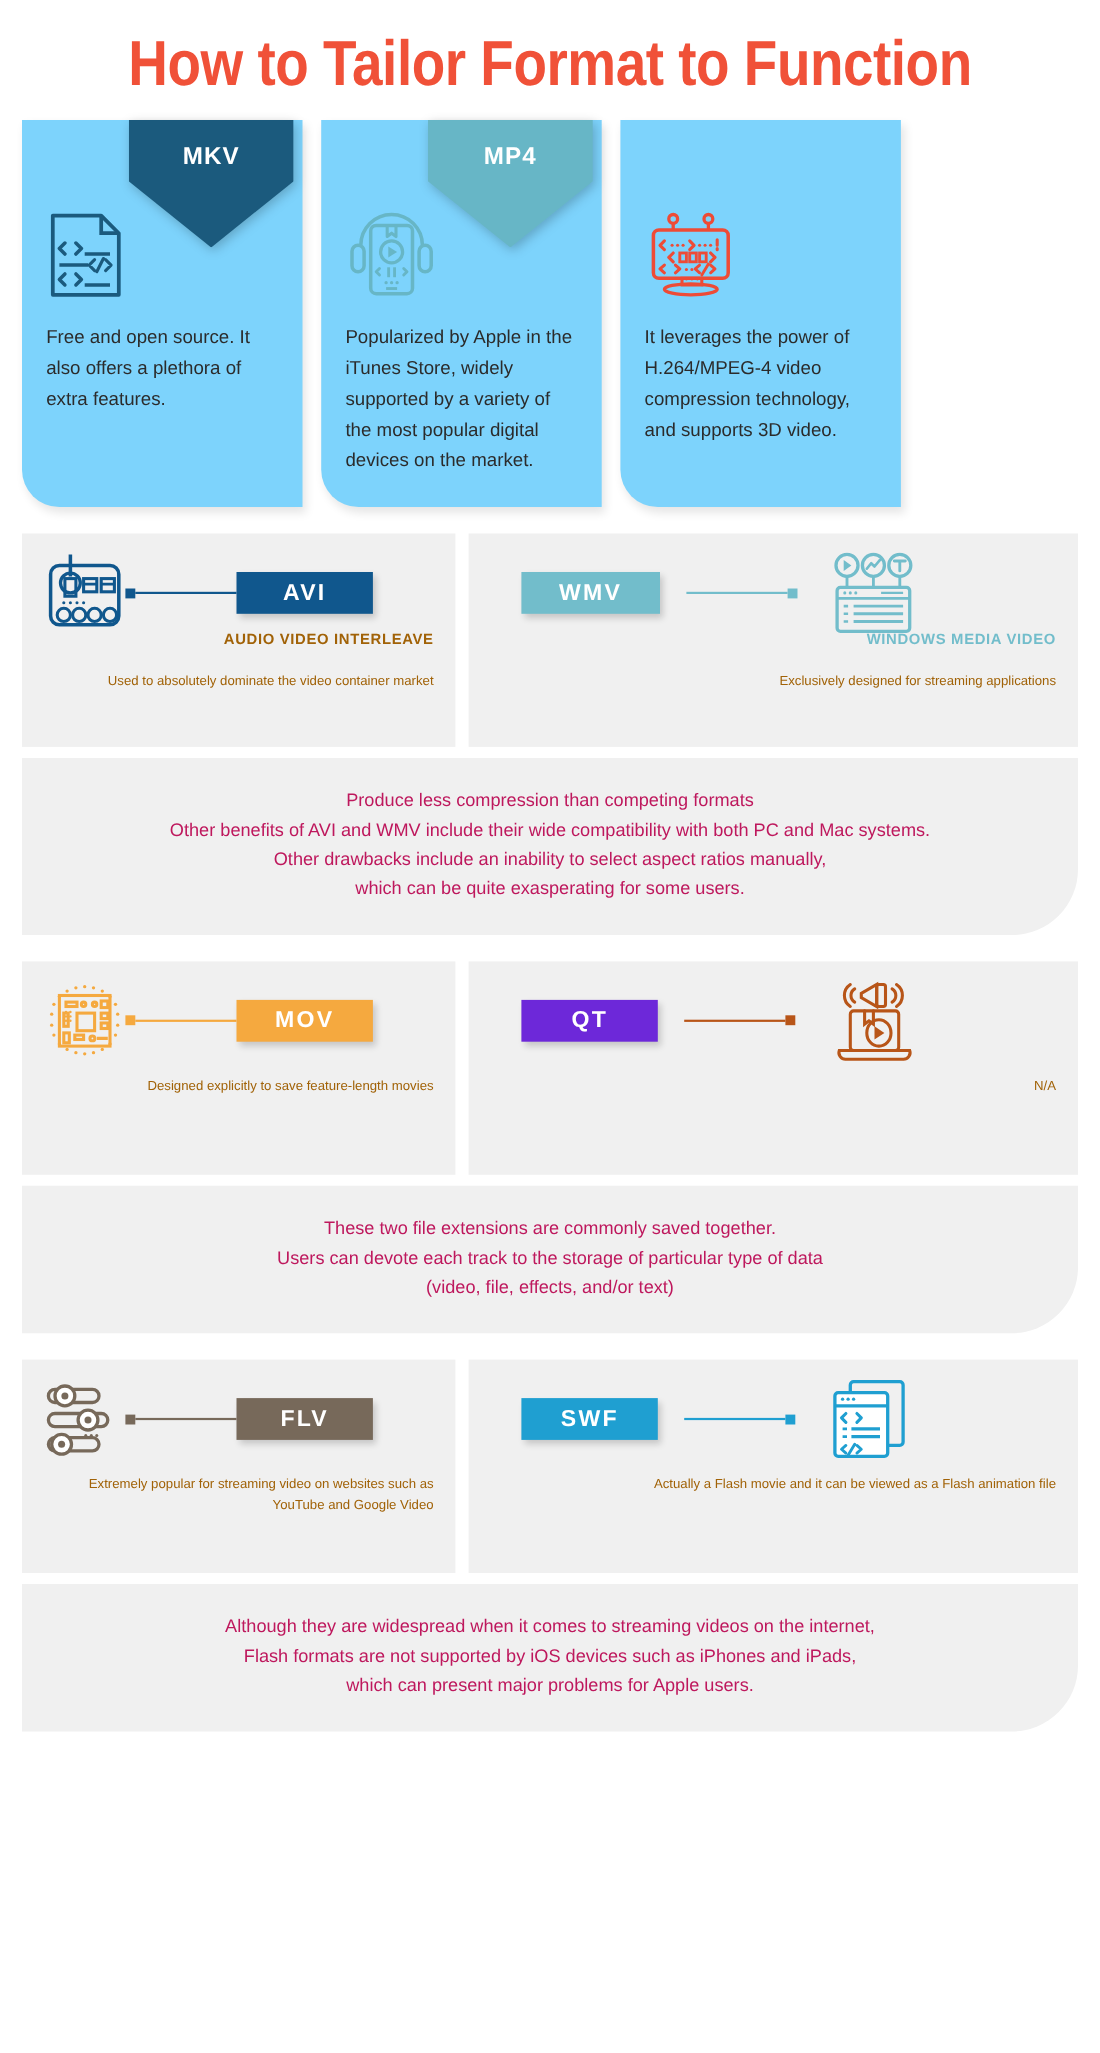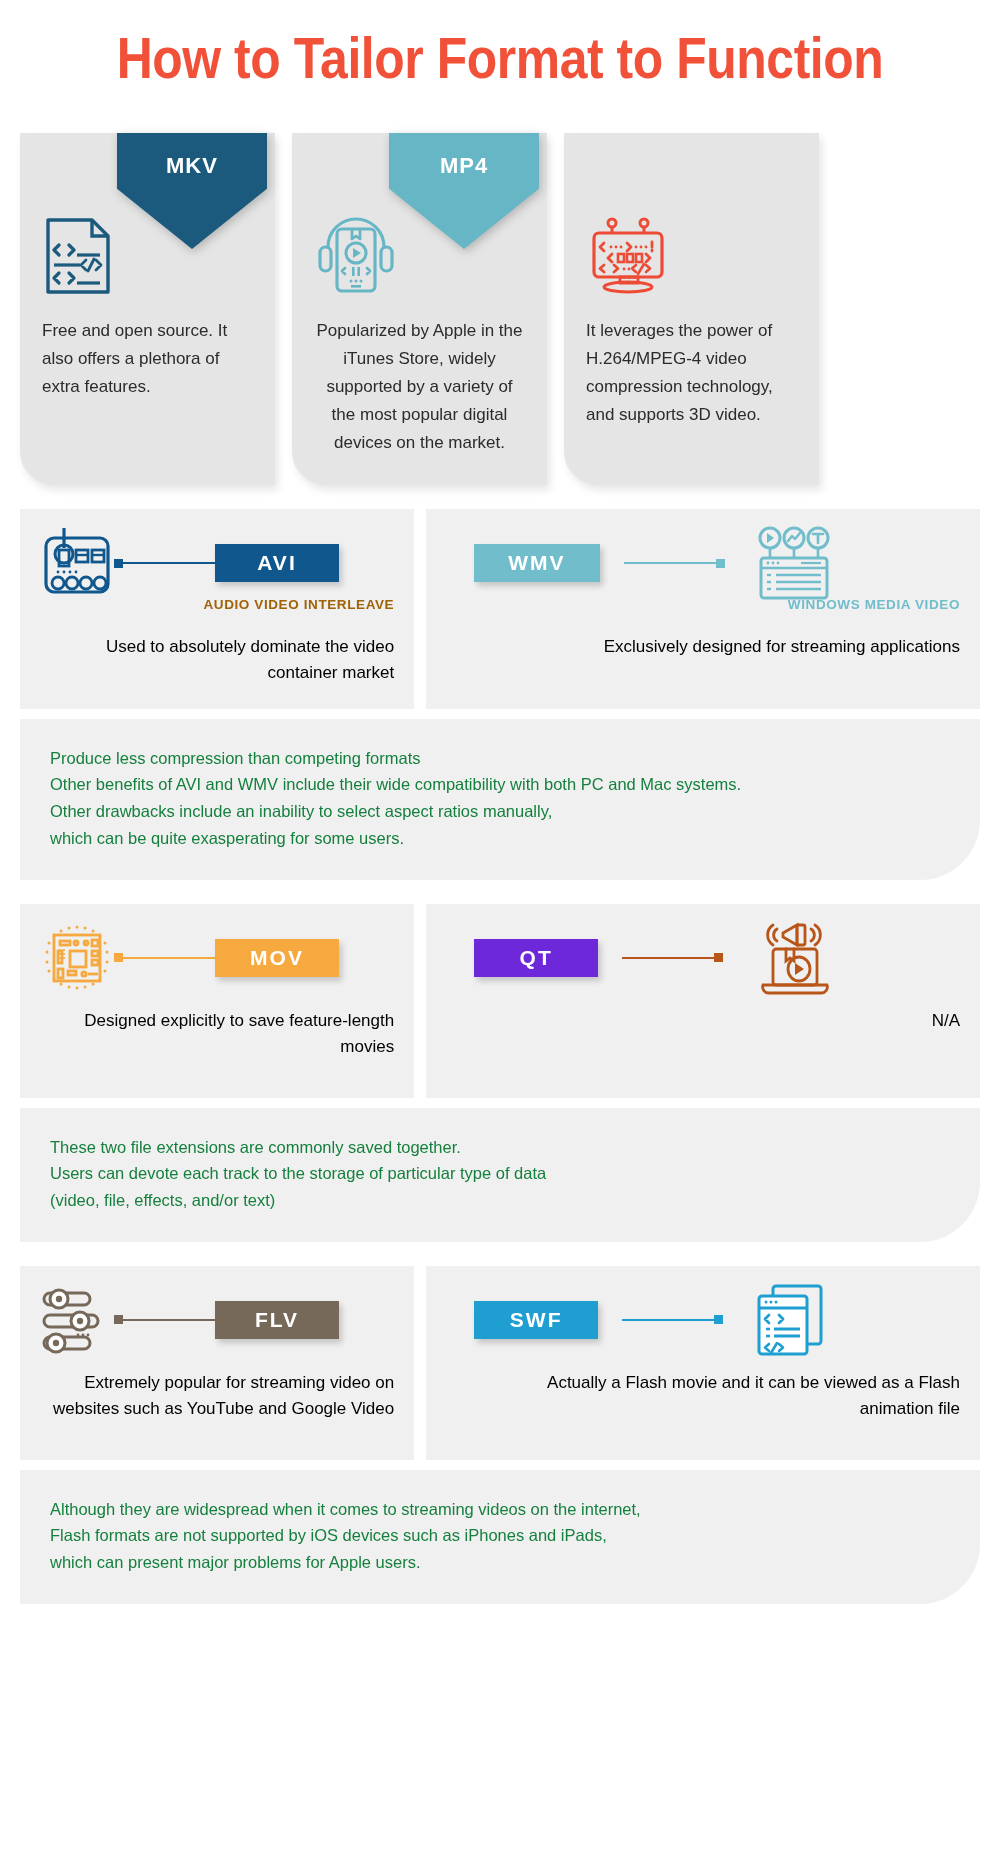--- a/index.html
+++ b/index.html
@@ -28,28 +28,27 @@
   
   .top-row {
     display: flex;
     gap: 17px;
     padding: 0 20px;
     align-items: flex-start;
   }
   .top-card {
     position: relative;
     width: 255px;
-    background: #e5e5e5;
+    background: #7dd3fc;
     border-radius: 0 0 0 34px;
     padding: 78px 22px 22px 22px;
     min-height: 352px;
     box-shadow: 3px 5px 9px rgba(0,0,0,0.10);
-    margin-top: 24px;
-  }
-  .top-card.mid { border-radius: 0 0 0 34px; text-align: center; }
+  }
+  .top-card.mid { border-radius: 0 0 0 34px; }
   .banner-wrap {
     position: absolute;
     top: 0; right: 8px;
     width: 150px; height: 116px;
     filter: drop-shadow(2px 3px 5px rgba(0,0,0,0.22));
   }
   .banner {
     width: 100%; height: 100%;
     clip-path: polygon(0 0, 100% 0, 100% 48%, 50% 100%, 0 48%);
     display: flex;
@@ -104,36 +103,36 @@
   .conn-line { height: 2px; width: 92px; }
   .conn-dot { width: 9px; height: 9px; }
 
   .subtitle {
     font-size: 13.5px;
     font-weight: bold;
     letter-spacing: 0.6px;
     margin-top: 6px;
   }
   .cell-desc {
-    font-size: 17px;
+    font-size: 12px;
     line-height: 1.55;
-    color: #000000;
+    color: #a16207;
     margin-top: 22px;
   }
   .align-right { text-align: right; }
   .align-left  { text-align: right; }
 
   .note {
     background: #f0f0f0;
     margin-top: 10px;
     padding: 26px 30px 28px 30px;
-    text-align: left;
+    text-align: center;
     font-size: 16.5px;
     line-height: 1.62;
-    color: #15803d;
+    color: #be185d;
     border-bottom-right-radius: 60px;
   }
   .note .ln { display: block; }
 
   .icon-slot { display: flex; align-items: center; }
 </style>
 </head>
 <body>
 
 <div class="title">How to Tailor Format to Function</div>

